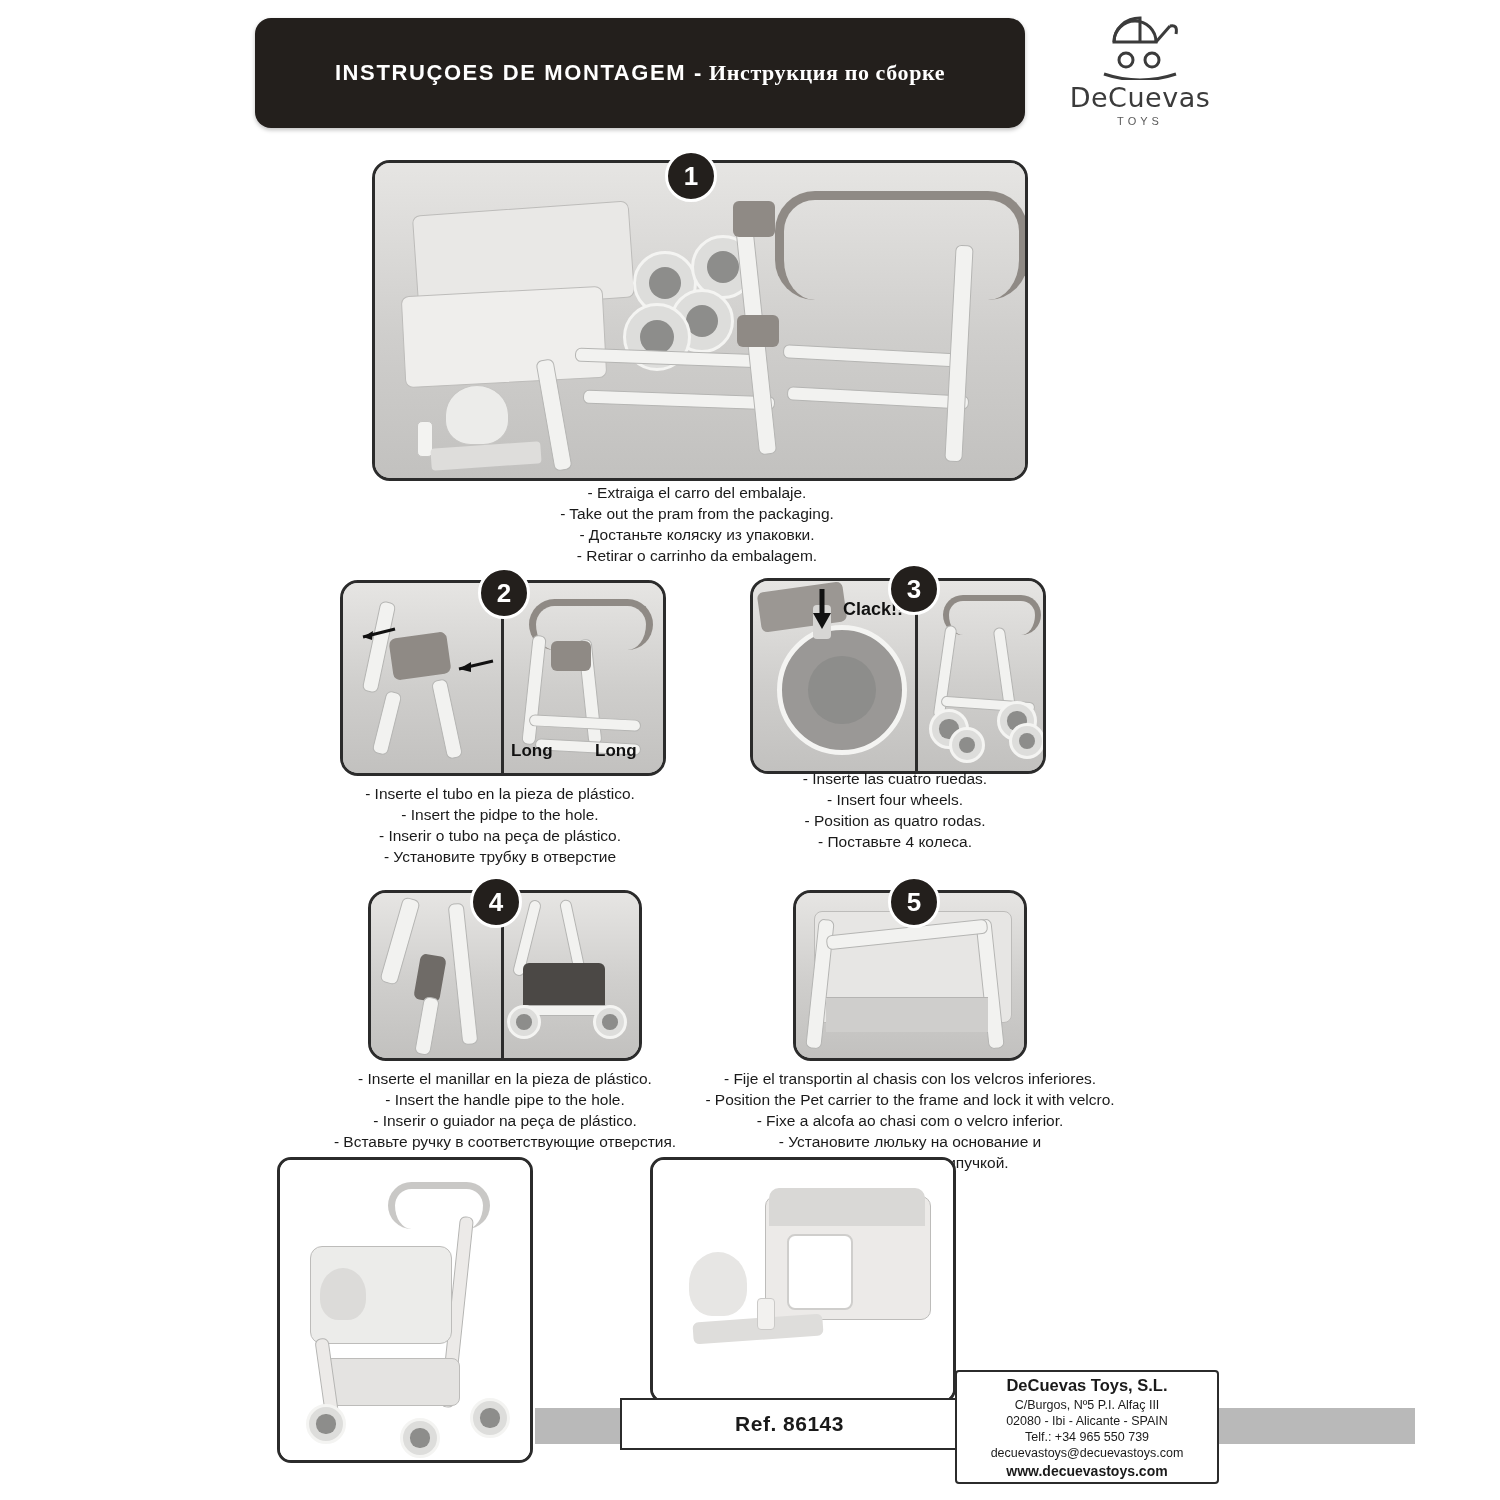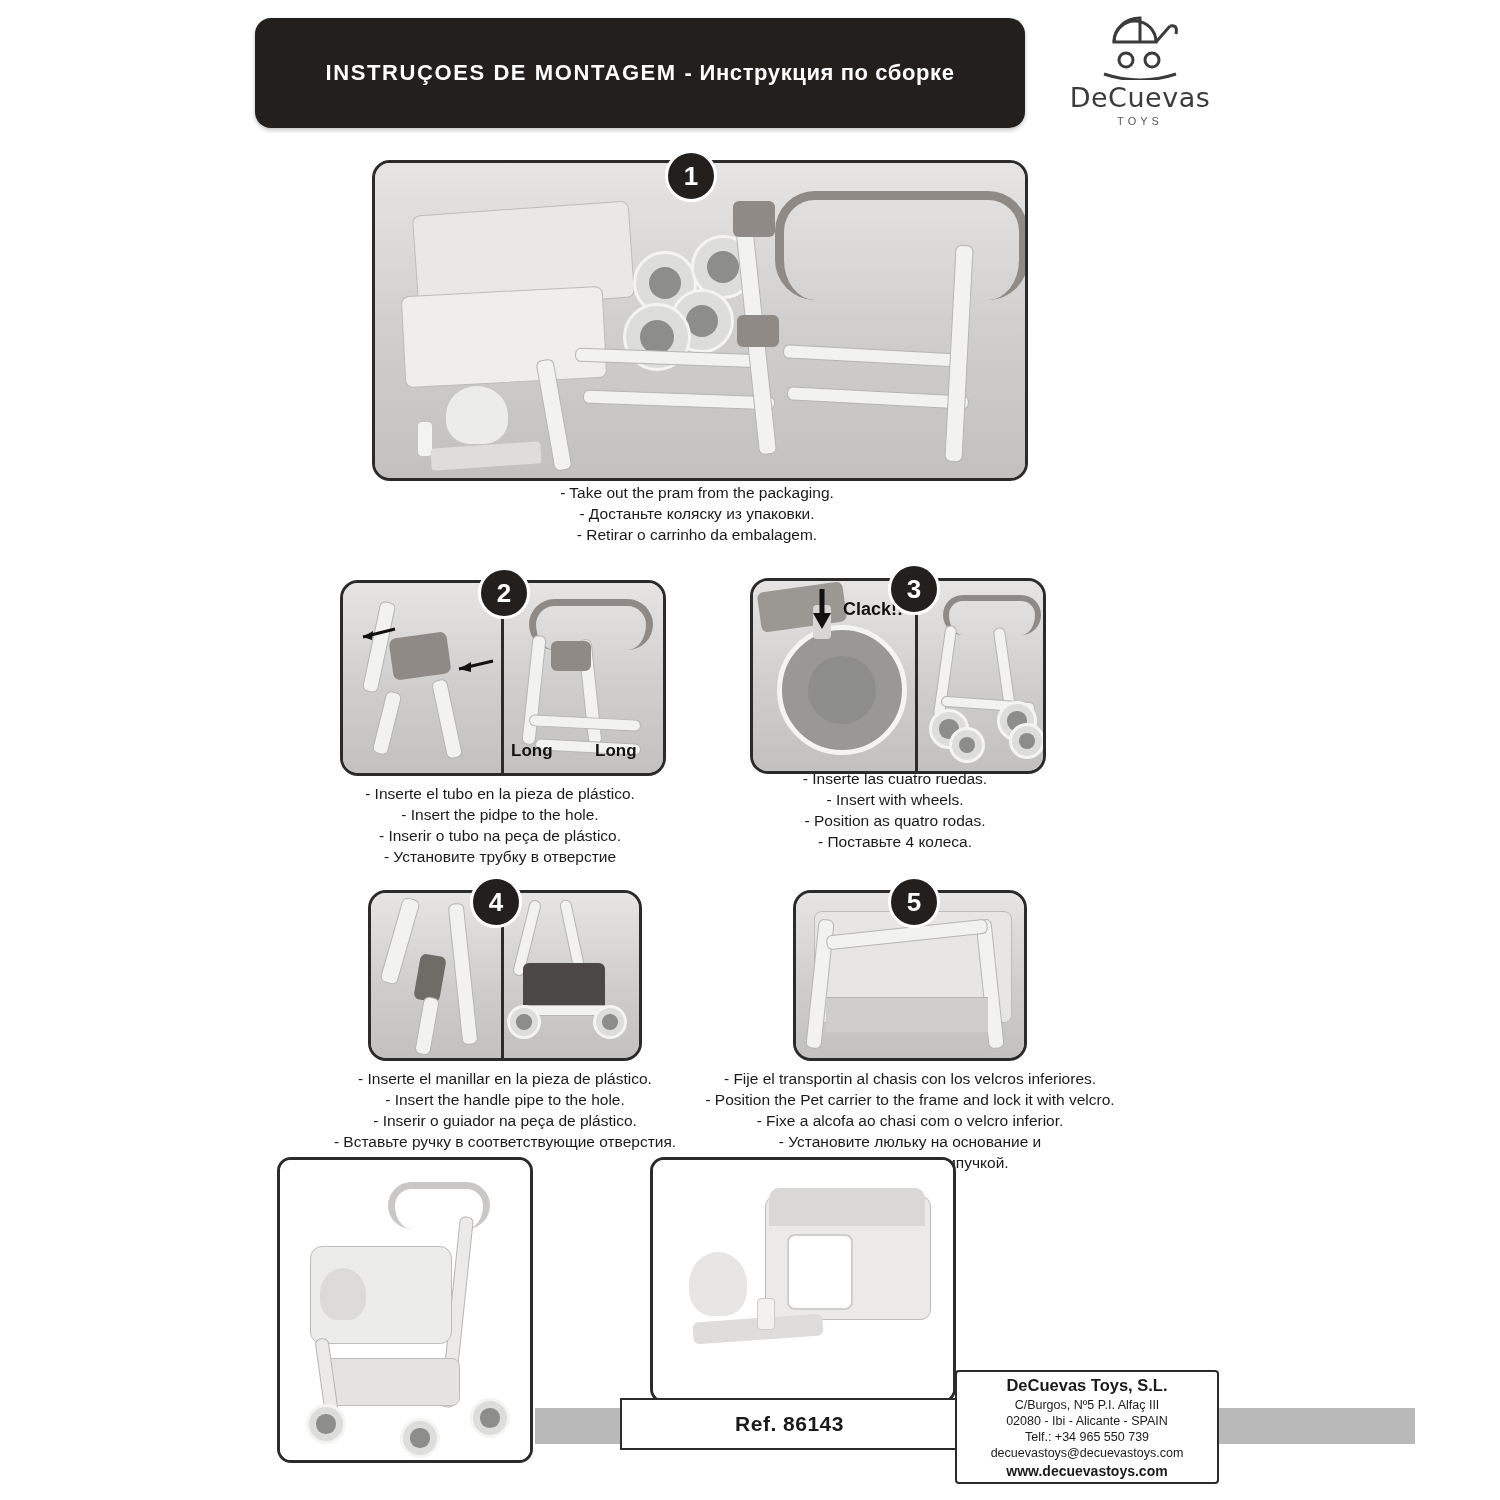--- a/index.html
+++ b/index.html
@@ -17,21 +17,21 @@
     position:absolute;left:255px;top:18px;width:770px;height:110px;
     background:#231f1c;border-radius:16px;
     display:flex;flex-direction:column;align-items:center;justify-content:center;
     box-shadow:0 2px 4px rgba(0,0,0,.25);
   }
   .header-line{
     color:#ffffff;font-weight:bold;letter-spacing:1.6px;
     font-size:22px;line-height:34px;white-space:nowrap;
   }
   .header-line .sep{letter-spacing:0;}
-  .header-line .ru{letter-spacing:.6px;}
+  .header-line .ru{letter-spacing:.6px;font-family:Liberation Serif, serif;}
 
   
   .logo{
     position:absolute;left:1040px;top:8px;width:200px;height:130px;
     display:flex;flex-direction:column;align-items:center;justify-content:flex-start;
   }
   .logo-mark{width:92px;height:72px;}
   .logo-name{
     font-family:"DejaVu Sans", sans-serif;
     font-size:27px;color:#3b3b3b;margin-top:2px;letter-spacing:.5px;
@@ -153,20 +153,21 @@
 
     <div class="ph" style="left:358px;top:38px;width:42px;height:36px;background:#8f8a85;border-radius:6px;"></div>
     <div class="ph" style="left:362px;top:152px;width:42px;height:32px;background:#8f8a85;border-radius:6px;"></div>
 
     <div class="ph" style="left:70px;top:222px;width:62px;height:58px;background:#ececea;border-radius:50% 50% 40% 40%;border:1px solid #c7c6c4;"></div>
     <div class="ph" style="left:42px;top:258px;width:14px;height:34px;background:#f3f3f1;border-radius:5px;border:1px solid #c5c4c2;"></div>
     <div class="ph" style="left:56px;top:282px;width:110px;height:22px;background:#dedddb;border-radius:4px;transform:rotate(-4deg);"></div>
   </div>
 </div>
 <div class="caption" style="left:372px;top:482px;width:650px;">
+  <div>- Extraiga el carro del embalaje.</div>
   <div>- Take out the pram from the packaging.</div>
   <div>- Достаньте коляску из упаковки.</div>
   <div>- Retirar o carrinho da embalagem.</div>
 </div>
 
 <div class="badge" style="left:478px;top:567px;">2</div>
 <div class="panel" style="left:340px;top:580px;width:320px;height:190px;">
   <div class="inner">
     <div class="floor"></div>
     <div class="split-line" style="left:158px;"></div>
@@ -221,21 +222,21 @@
     <div class="tube" style="left:188px;top:118px;width:92px;height:9px;transform:rotate(4deg);"></div>
     <div class="wheel" style="left:176px;top:128px;width:34px;height:34px;"></div>
     <div class="wheel" style="left:244px;top:120px;width:34px;height:34px;"></div>
     <div class="wheel" style="left:196px;top:146px;width:30px;height:30px;"></div>
     <div class="wheel" style="left:256px;top:142px;width:30px;height:30px;"></div>
   </div>
   <div class="plabel" style="left:90px;top:18px;font-size:18px;">Clack!!</div>
 </div>
 <div class="caption" style="left:740px;top:768px;width:310px;">
   <div>- Inserte las cuatro ruedas.</div>
-  <div>- Insert with wheels.</div>
+  <div>- Insert four wheels.</div>
   <div>- Position as quatro rodas.</div>
   <div>- Поставьте 4 колеса.</div>
 </div>
 
 <div class="badge" style="left:470px;top:876px;">4</div>
 <div class="panel" style="left:368px;top:890px;width:268px;height:165px;">
   <div class="inner">
     <div class="floor"></div>
     <div class="split-line" style="left:130px;"></div>
     <div class="tube" style="left:20px;top:4px;width:16px;height:86px;transform:rotate(16deg);"></div>

